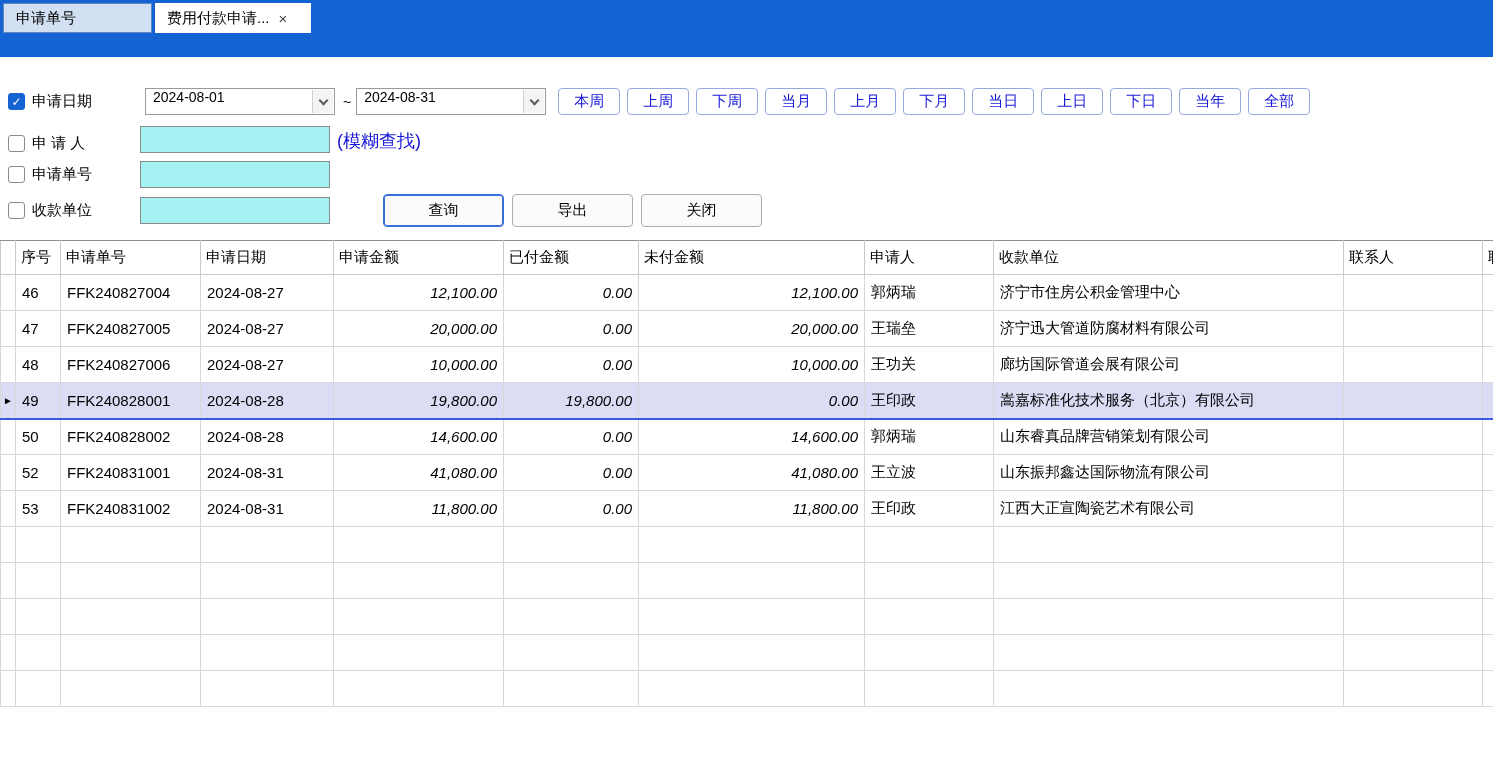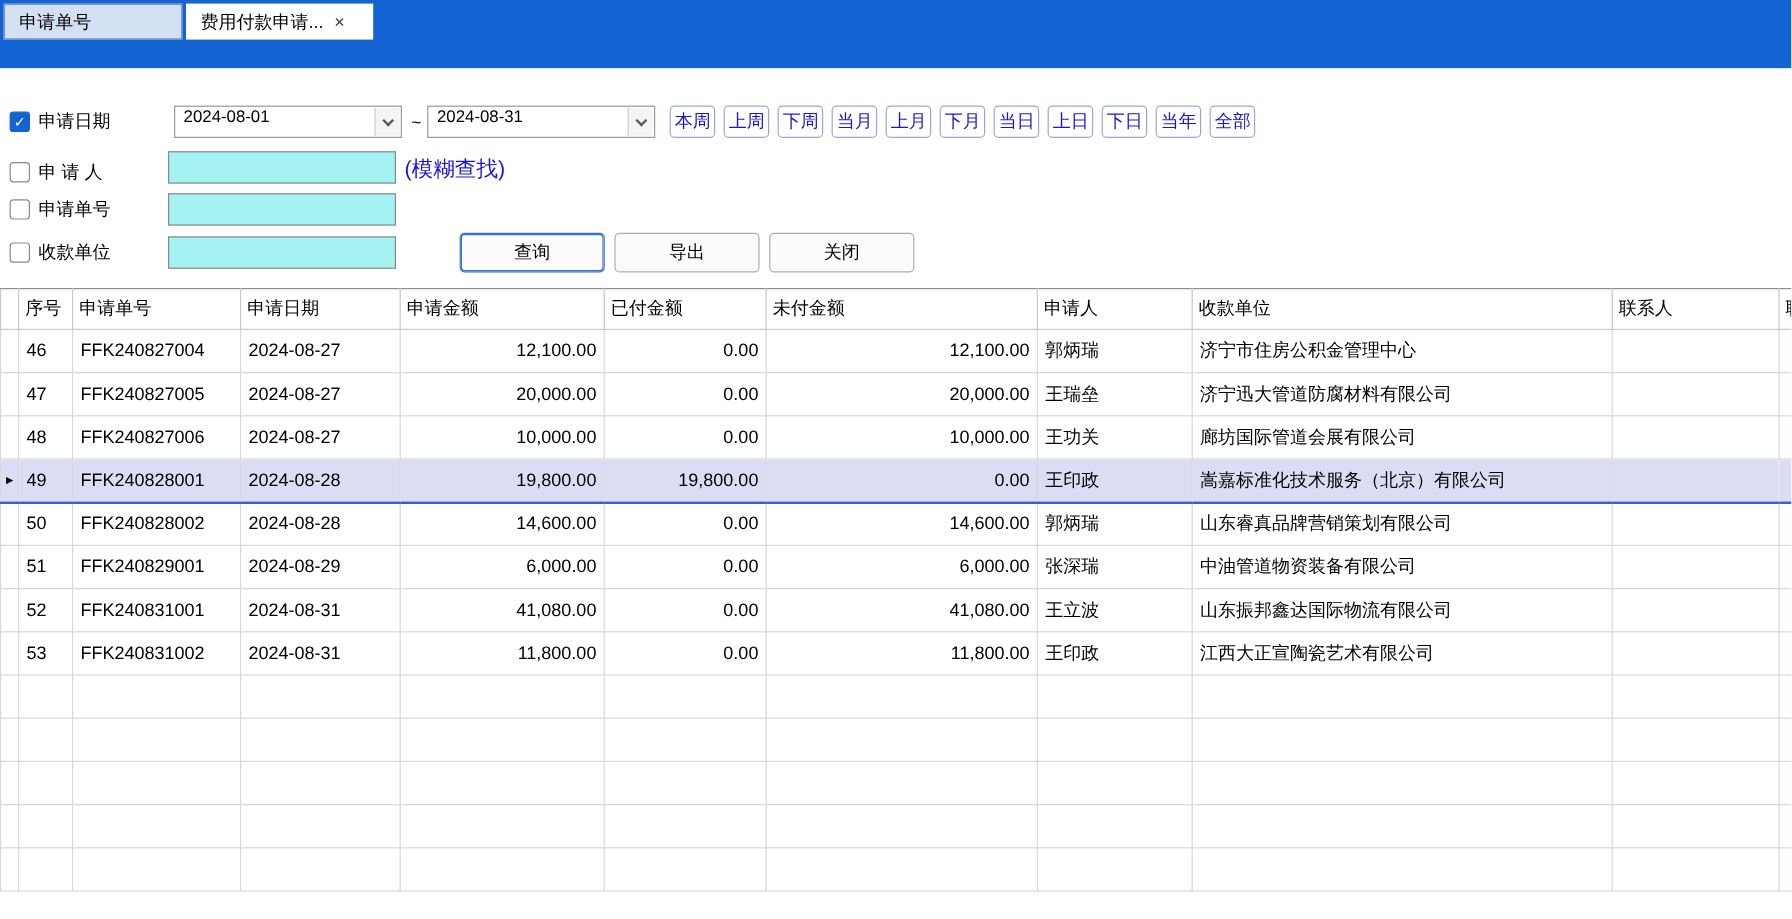--- a/index.html
+++ b/index.html
@@ -28,39 +28,39 @@
   .cb-label { font-size:15px; }
   .combo { position:relative; width:190px; height:27px; border:1px solid #999;
            background:#fff; display:flex; align-items:flex-start; padding-left:7px; font-size:14px; }
   .combo-arrow { position:absolute; right:1px; top:1px; bottom:1px; width:21px;
                  display:flex; align-items:center; justify-content:center;
                  background:#f4f4f4; border-left:1px solid #cfcfcf; }
   .chev { display:inline-block; width:7px; height:7px; border-right:2px solid #5a5a5a;
           border-bottom:2px solid #5a5a5a; transform:rotate(45deg); margin-top:-3px; }
   .tilde { margin:0 5px 0 8px; font-size:14px; }
   .quick-buttons { display:flex; gap:7px; margin-left:12px; }
-  .quick-btn { height:27px; padding:0 3px; font-size:15px; color:#1616d8; background:#fff;
+  .quick-btn { height:27px; padding:0 15px; font-size:15px; color:#1616d8; background:#fff;
                border:1px solid #97a8dc; border-radius:4px; cursor:pointer;
                font-family:inherit; white-space:nowrap; }
   .cyan-input { width:190px; height:27px; background:#a5f2f2; border:1px solid #8a8a8a;
                 padding:0 6px; font-size:14px; font-family:inherit; }
   .hint { color:#1616d8; font-size:18px; margin-left:7px; }
   .action-group { display:flex; gap:8px; margin-left:53px; }
   .action-btn { width:121px; height:33px; border:1px solid #adadad; border-radius:4px;
                 background:#fbfbfb; font-size:15px; font-family:inherit; color:#000; cursor:pointer; }
   .action-btn.primary { border:1px solid #3a6fd8; box-shadow:inset 0 0 0 1px #3a6fd8; }
   
   .table-wrap { position:absolute; top:240px; left:0; right:0; bottom:0; overflow:hidden; }
   table.grid { border-collapse:collapse; table-layout:fixed; width:1493px; }
   table.grid th { height:34px; font-weight:normal; text-align:left; padding:0 5px; font-size:15px;
                   border:1px solid #c9c9c9; border-top:1px solid #8f8f8f; background:#fff;
                   white-space:nowrap; overflow:hidden; }
   table.grid td { height:36px; padding:0 6px; font-size:15px; border:1px solid #d8d8d8;
                   white-space:nowrap; overflow:hidden; background:#fff; }
-  table.grid td.num { text-align:right; }
+  table.grid td.num { text-align:right;font-style:italic; }
   table.grid td.ind, table.grid th.ind { padding:0; text-align:center; font-size:10px; }
   tr.selected td { background:#dcdcf5; border-bottom:2px solid #3c5ae0; }
 </style>
 </head>
 <body>
 
 <div class="app">
 
   <div class="titlebar">
     <div class="tab tab-inactive">
@@ -232,33 +232,20 @@
             <td class="num">14,600.00</td>
             <td class="num">0.00</td>
             <td class="num">14,600.00</td>
             <td>郭炳瑞</td>
             <td>山东睿真品牌营销策划有限公司</td>
             <td></td>
             <td></td>
           </tr>
           <tr>
             <td class="ind"></td>
-            <td>51</td>
-            <td>FFK240829001</td>
-            <td>2024-08-29</td>
-            <td class="num">6,000.00</td>
-            <td class="num">0.00</td>
-            <td class="num">6,000.00</td>
-            <td>张深瑞</td>
-            <td>中油管道物资装备有限公司</td>
-            <td></td>
-            <td></td>
-          </tr>
-          <tr>
-            <td class="ind"></td>
             <td>52</td>
             <td>FFK240831001</td>
             <td>2024-08-31</td>
             <td class="num">41,080.00</td>
             <td class="num">0.00</td>
             <td class="num">41,080.00</td>
             <td>王立波</td>
             <td>山东振邦鑫达国际物流有限公司</td>
             <td></td>
             <td></td>

